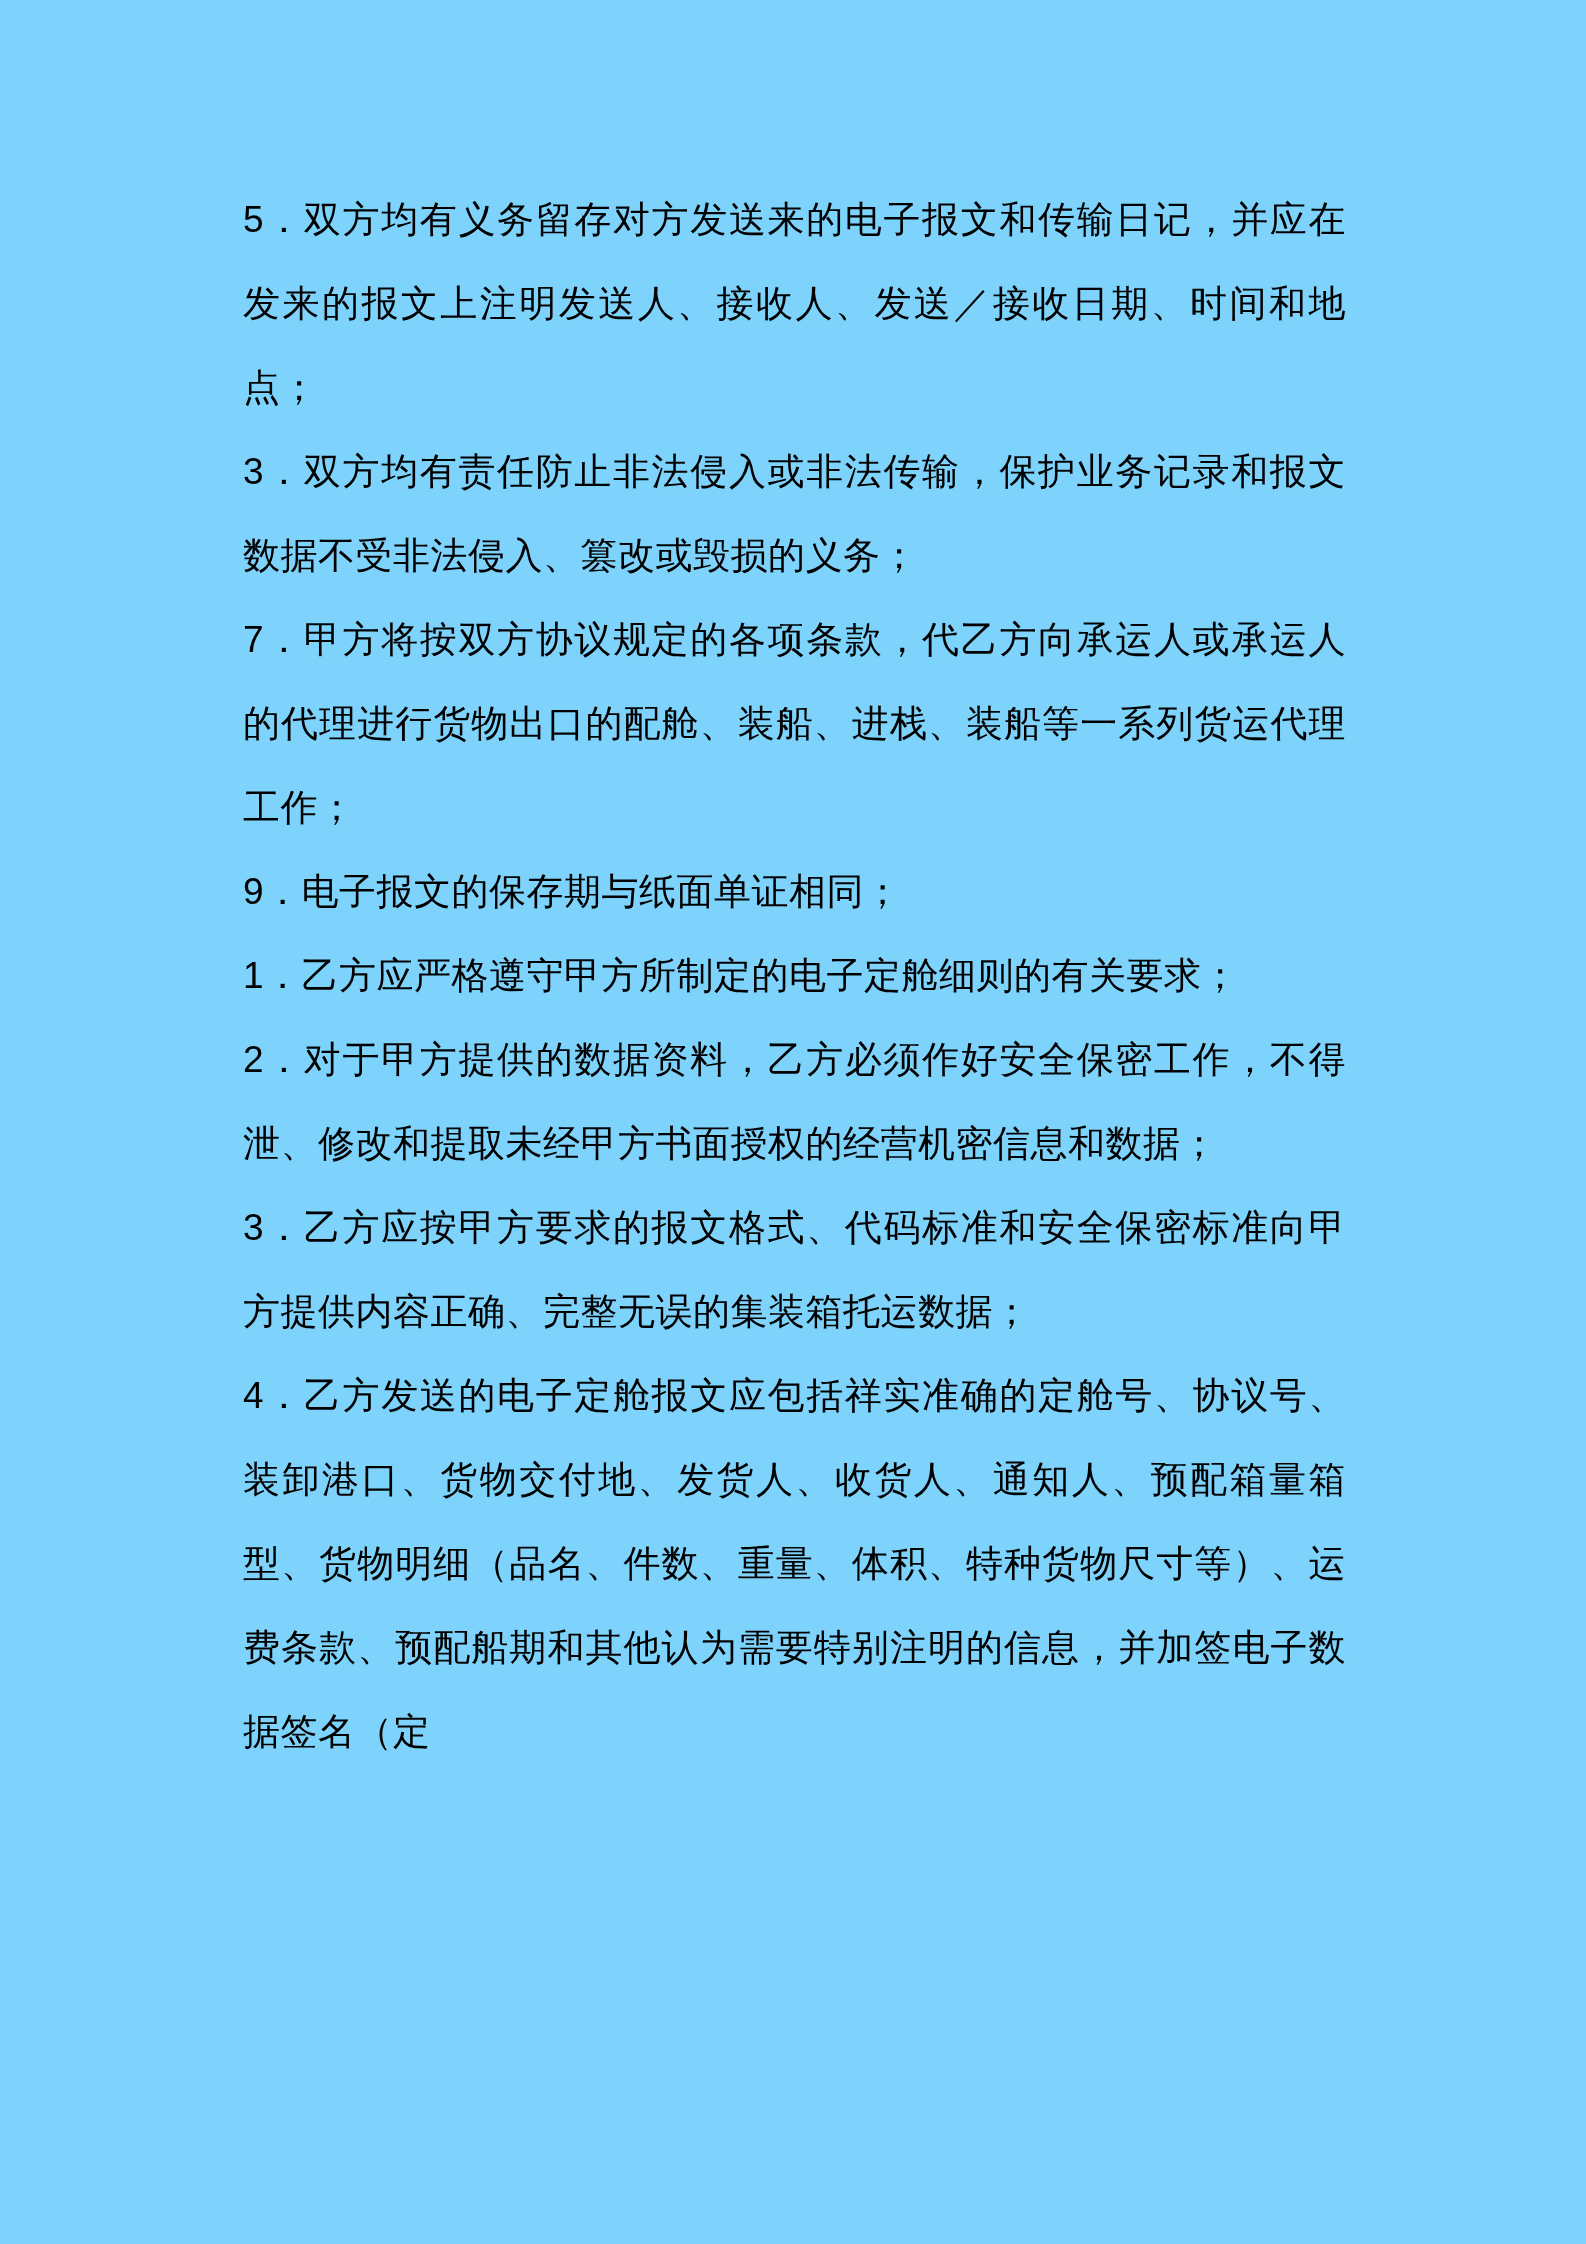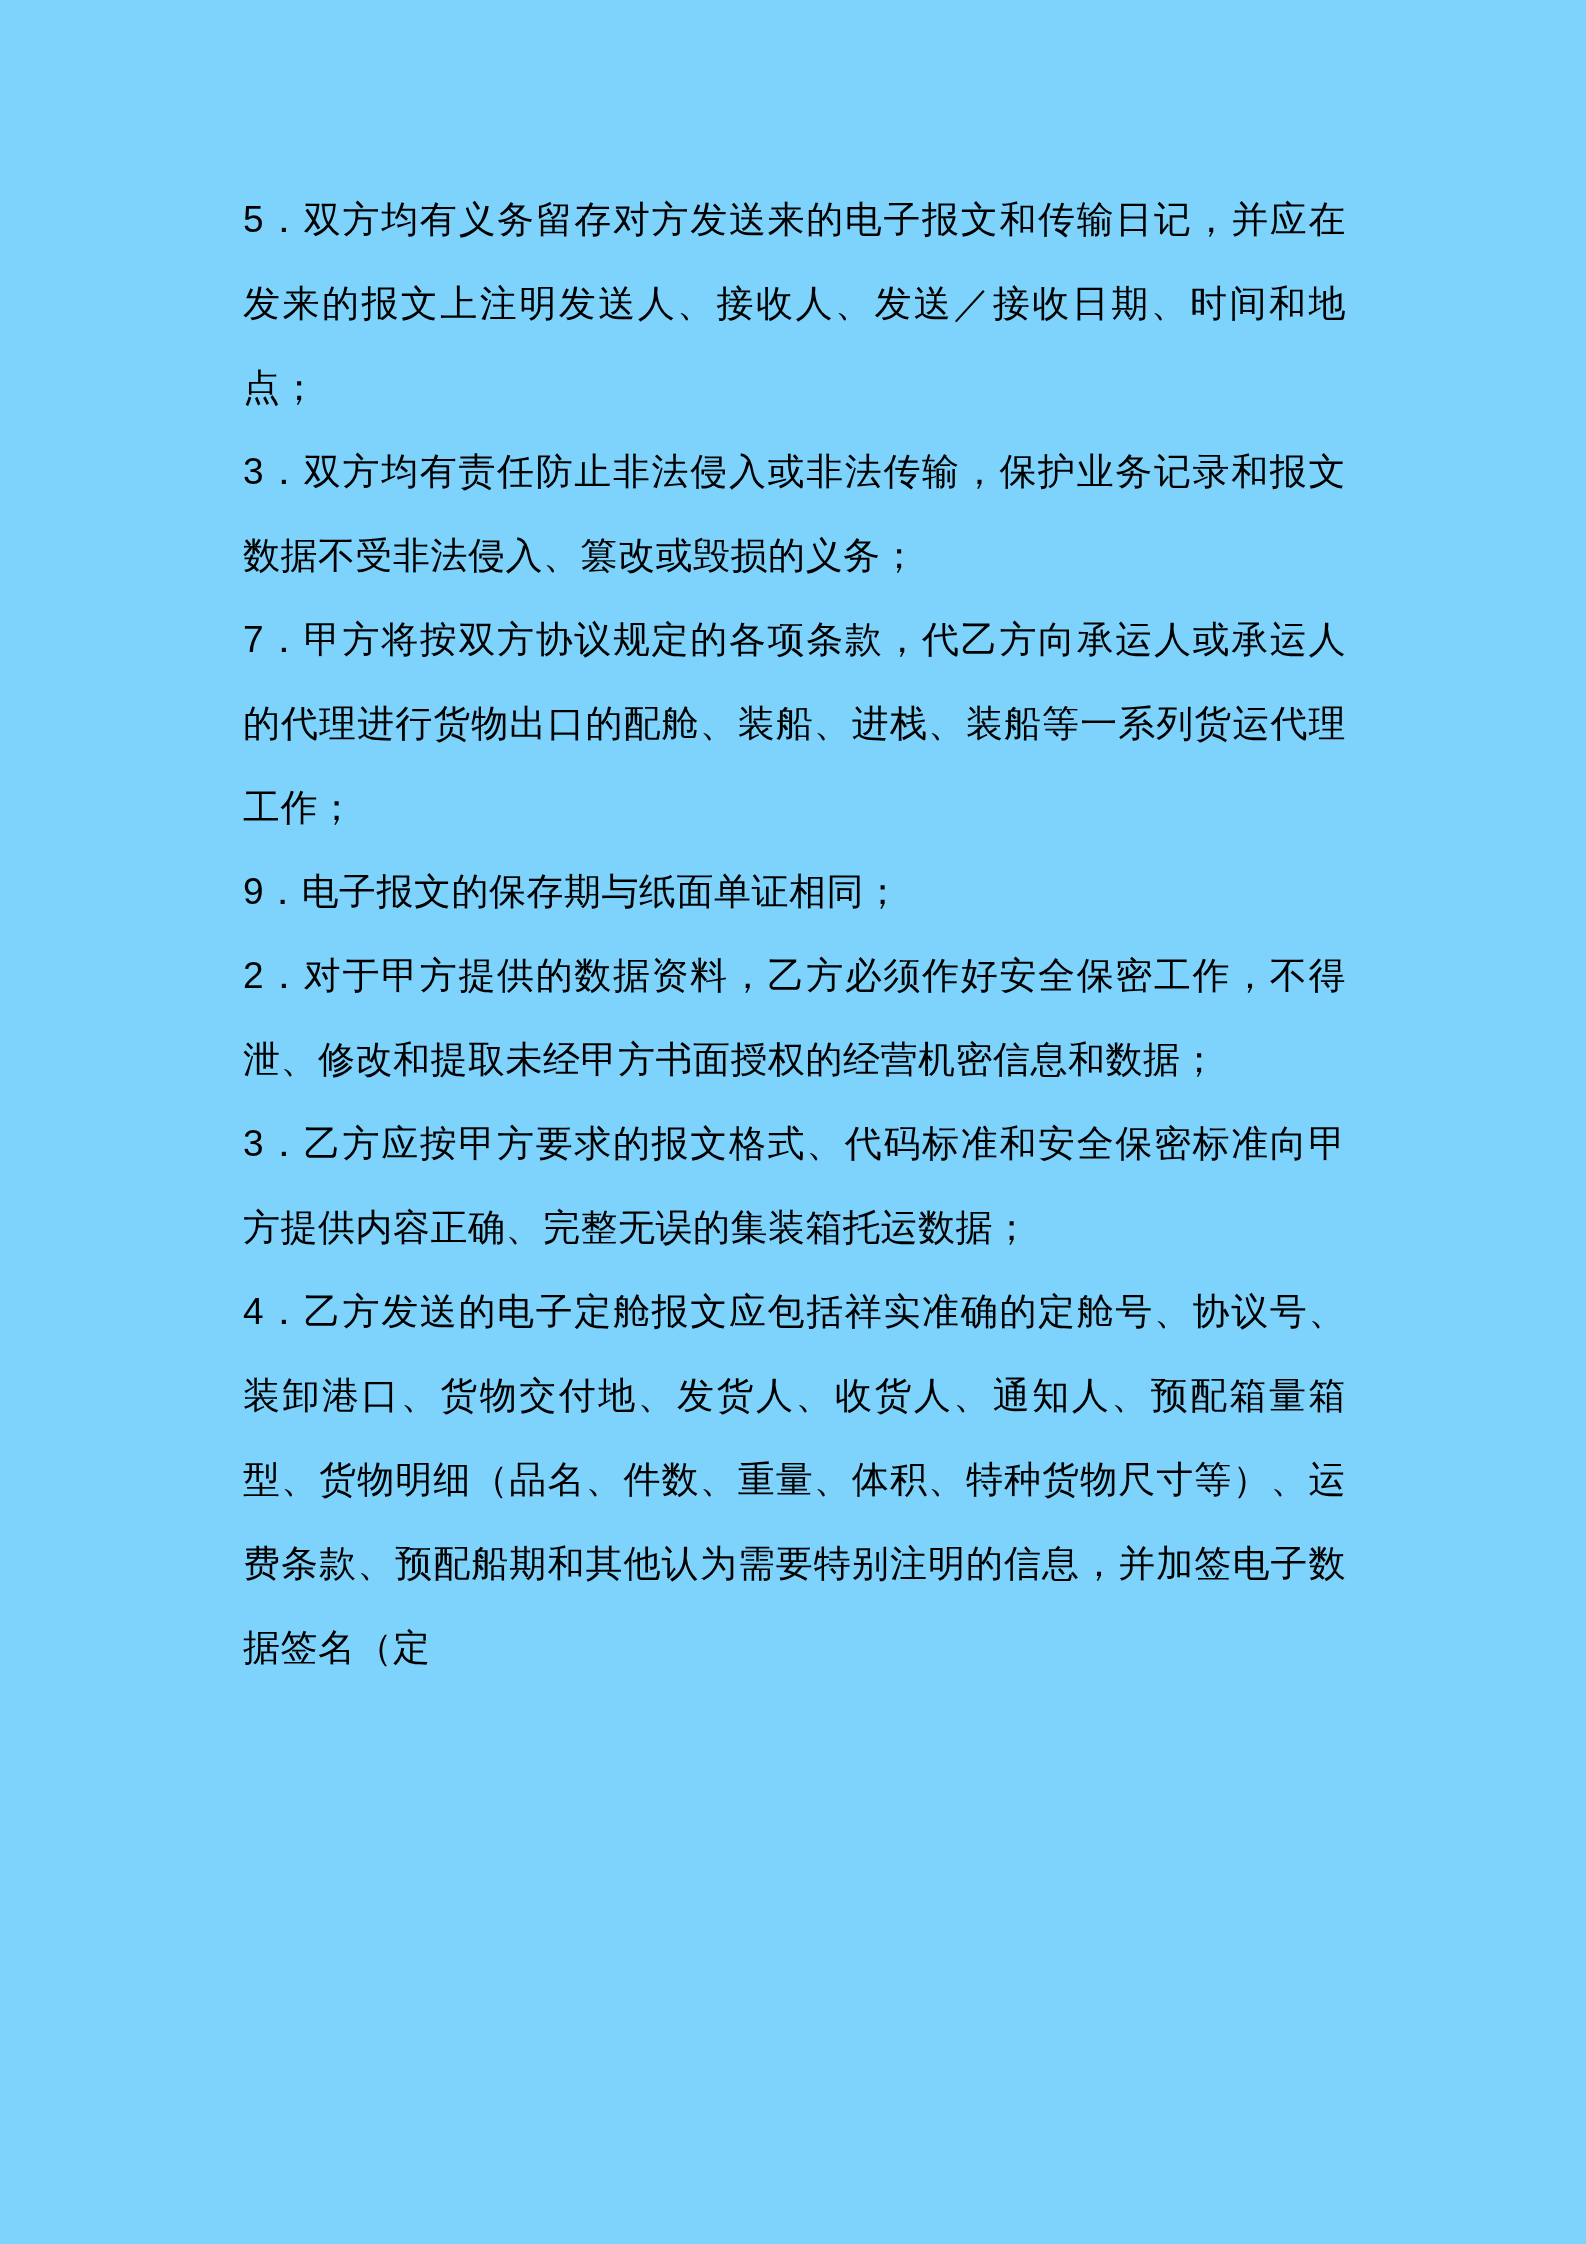--- a/index.html
+++ b/index.html
@@ -36,17 +36,18 @@
 </style>
 </head>
 <body>
 
 <div class="page">
   <div class="doc-body">
     <p>5．双方均有义务留存对方发送来的电子报文和传输日记，并应在发来的报文上注明发送人、接收人、发送／接收日期、时间和地点；</p>
     <p>3．双方均有责任防止非法侵入或非法传输，保护业务记录和报文数据不受非法侵入、篡改或毁损的义务；</p>
     <p>7．甲方将按双方协议规定的各项条款，代乙方向承运人或承运人的代理进行货物出口的配舱、装船、进栈、装船等一系列货运代理工作；</p>
     <p>9．电子报文的保存期与纸面单证相同；</p>
+    <p>1．乙方应严格遵守甲方所制定的电子定舱细则的有关要求；</p>
     <p>2．对于甲方提供的数据资料，乙方必须作好安全保密工作，不得泄、修改和提取未经甲方书面授权的经营机密信息和数据；</p>
     <p>3．乙方应按甲方要求的报文格式、代码标准和安全保密标准向甲方提供内容正确、完整无误的集装箱托运数据；</p>
     <p>4．乙方发送的电子定舱报文应包括祥实准确的定舱号、协议号、装卸港口、货物交付地、发货人、收货人、通知人、预配箱量箱型、货物明细（品名、件数、重量、体积、特种货物尺寸等）、运费条款、预配船期和其他认为需要特别注明的信息，并加签电子数据签名（定</p>
   </div>
 </div>
 
 </body></html>

